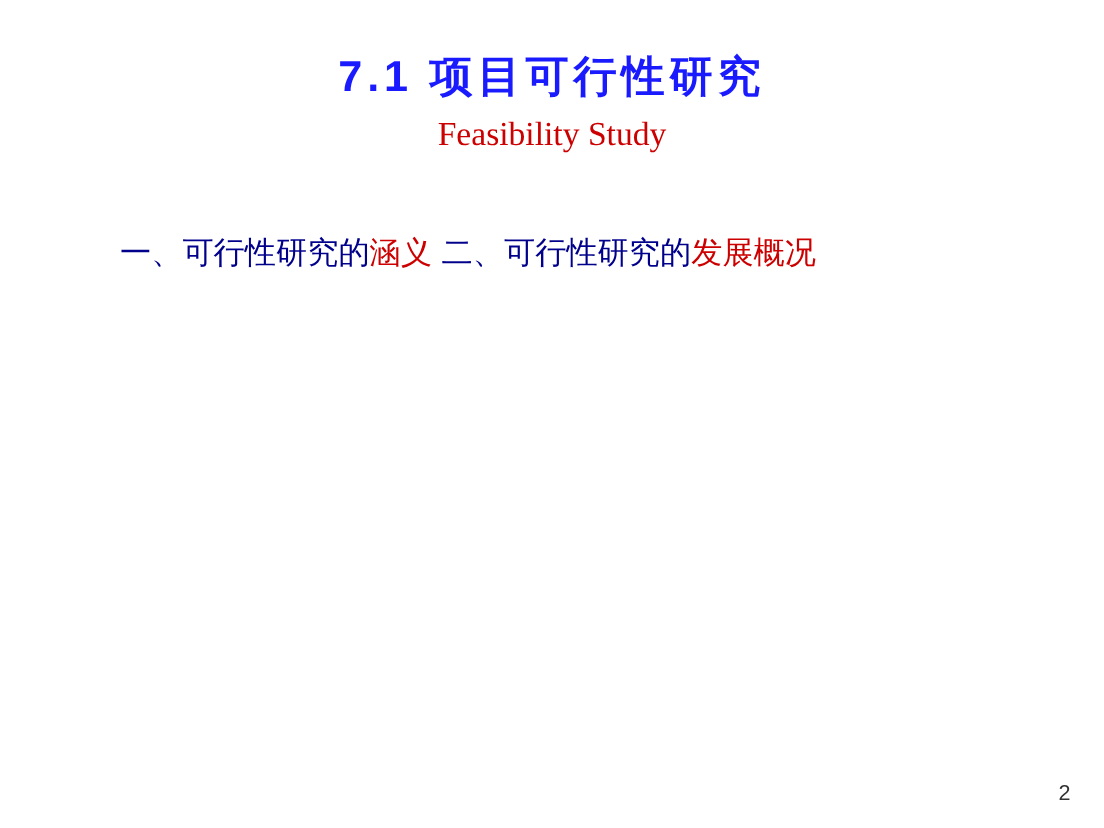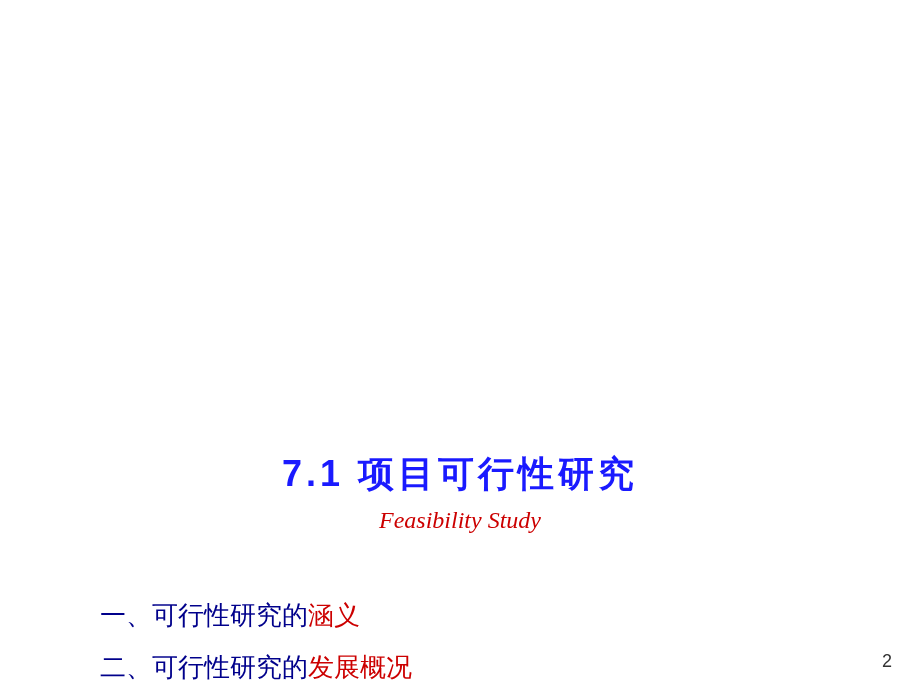--- a/index.html
+++ b/index.html
@@ -1,19 +1,18 @@
 <!DOCTYPE html>
 <html><head>
   <meta charset="utf-8">
   <style>
     * {
       margin: 0;
       padding: 0;
       box-sizing: border-box;
-      justify-content: flex-end;
     }
 
     body {
       width: 920px;
       height: 690px;
       background: #ffffff;
       font-family: "SimSun", "STSong", "Microsoft YaHei", serif;
       overflow: hidden;
       position: relative;
     }
@@ -36,32 +35,31 @@
     .title-chinese {
       font-size: 36px;
       font-weight: bold;
       color: #1a1aff;
       letter-spacing: 4px;
       margin-bottom: 8px;
       font-family: "SimHei", "Microsoft YaHei", sans-serif;
     }
 
     .title-english {
-      font-size: 24px;
+      font-size: 28px;
       color: #cc0000;
-      font-style: italic;
       font-family: Times New Roman, serif;
     }
 
     .content-section {
       width: 100%;
       padding-left: 100px;
       margin-top: 20px;
       display: flex;
-      flex-direction: column;
+      flex-direction: row;
       gap: 8px;
     }
 
     .content-item {
       font-size: 26px;
       color: #00008B;
       line-height: 1.7;
       font-family: "SimSun", "STSong", serif;
     }
 

